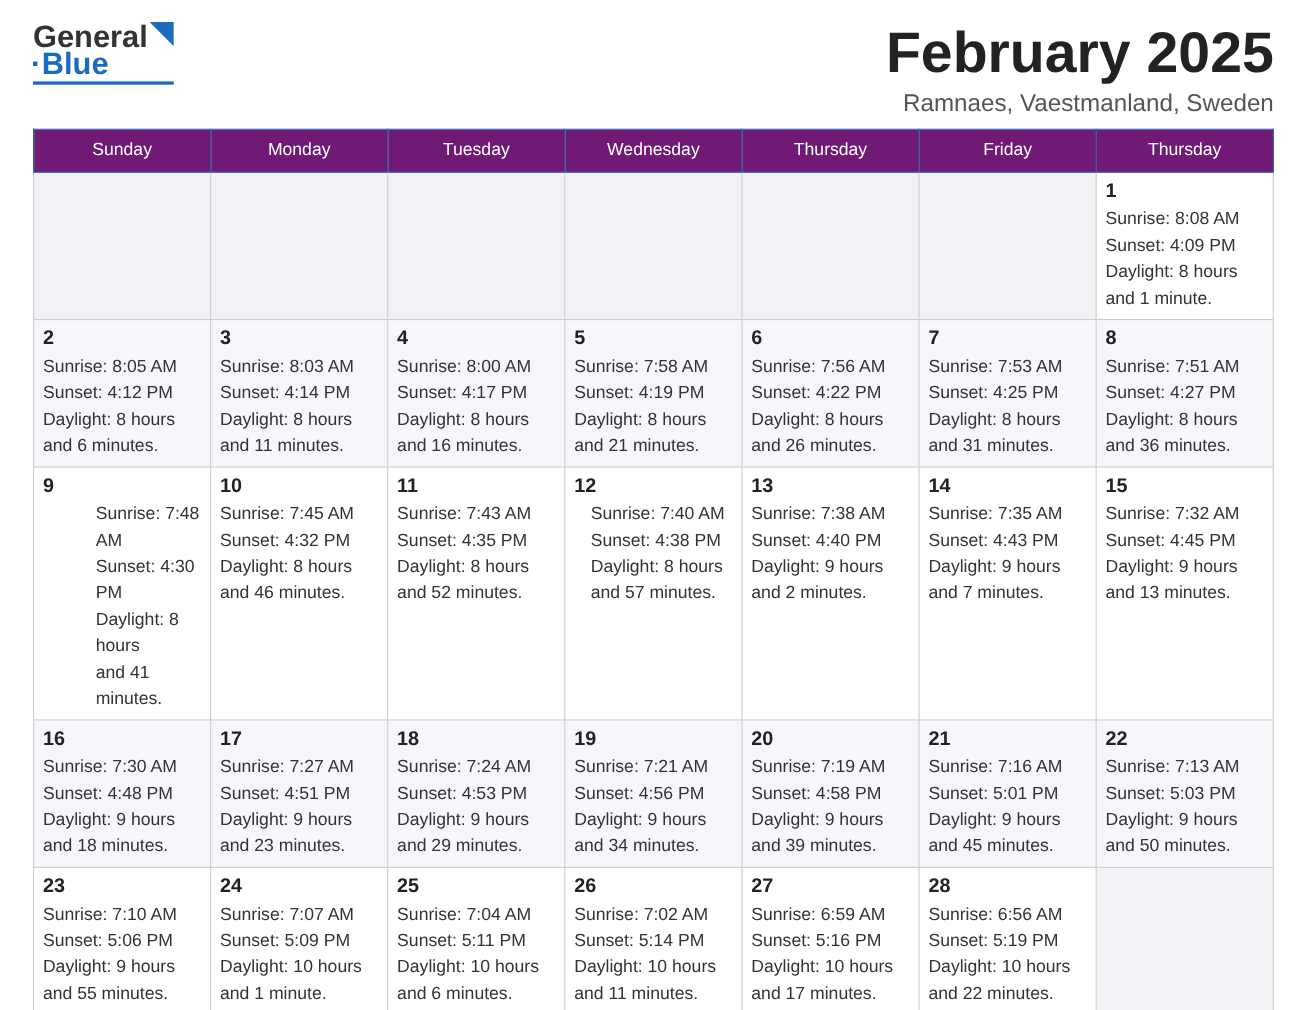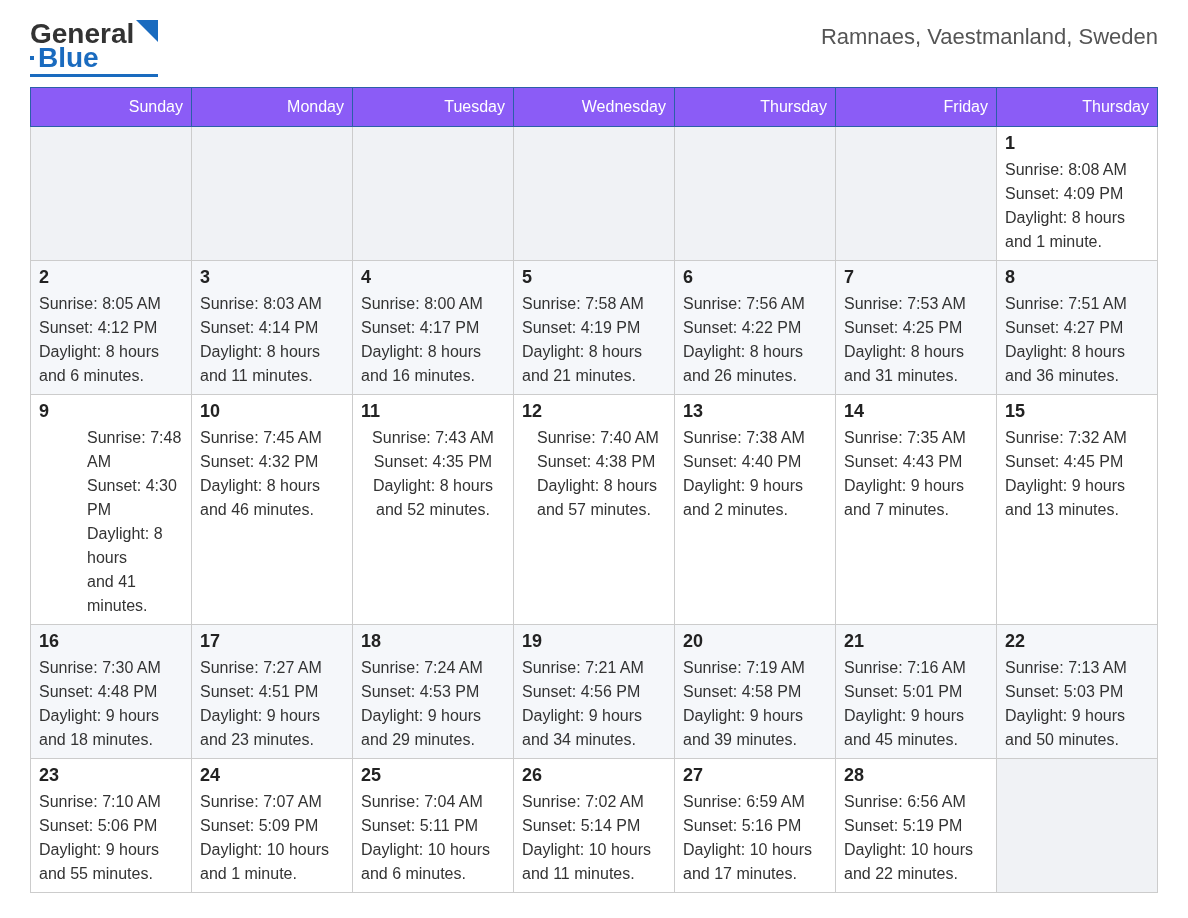--- a/index.html
+++ b/index.html
@@ -46,26 +46,26 @@
       font-size: 22px;
       color: #555;
       margin-top: 4px;
     }
     .calendar {
       width: 100%;
       border-collapse: collapse;
       margin-top: 10px;
     }
     .calendar th {
-      background: #8b5cf6;
+      background: #701a75;
       color: #fff;
       font-size: 16px;
       font-weight: normal;
       padding: 10px 8px;
-      text-align: right;
+      text-align: center;
       border: 1px solid #2b5fa8;
     }
     .calendar td {
       vertical-align: top;
       padding: 6px 8px;
       border: 1px solid #ccc;
       width: 14.28%;
       min-height: 100px;
       background: #fff;
     }
@@ -101,20 +101,21 @@
         </svg>
       </span>
     </div>
     <div style="display:flex; align-items:center; margin-top:-4px;">
       <div style="width:4px; height:4px; background:#1a6bbf; margin-right:4px;"></div>
       <span class="logo-text" style="color:#1a6bbf;">Blue</span>
     </div>
     <div class="logo-line"></div>
   </div>
   <div class="title-area">
+    <div class="main-title">February 2025</div>
     <div class="subtitle">Ramnaes, Vaestmanland, Sweden</div>
   </div>
 </div>
 
 <table class="calendar">
   <thead>
     <tr>
     <th>Sunday</th>
         <th>Monday</th>
         <th>Tuesday</th>
@@ -201,21 +202,21 @@
         </td>
         <td>
           <span class="day-number">10</span>
           <div class="day-info" style="white-space: pre-line;">Sunrise: 7:45 AM
 Sunset: 4:32 PM
 Daylight: 8 hours
 and 46 minutes.</div>
         </td>
         <td>
           <span class="day-number">11</span>
-          <div class="day-info" style="white-space: pre-line; text-align: center;">Sunrise: 7:43 AM
+          <div class="day-info" style="white-space: pre-line;">Sunrise: 7:43 AM
 Sunset: 4:35 PM
 Daylight: 8 hours
 and 52 minutes.</div>
         </td>
         <td>
           <span class="day-number">12</span>
           <div class="day-info" style="white-space: pre-line; margin-left: 15px;">Sunrise: 7:40 AM
 Sunset: 4:38 PM
 Daylight: 8 hours
 and 57 minutes.</div>

